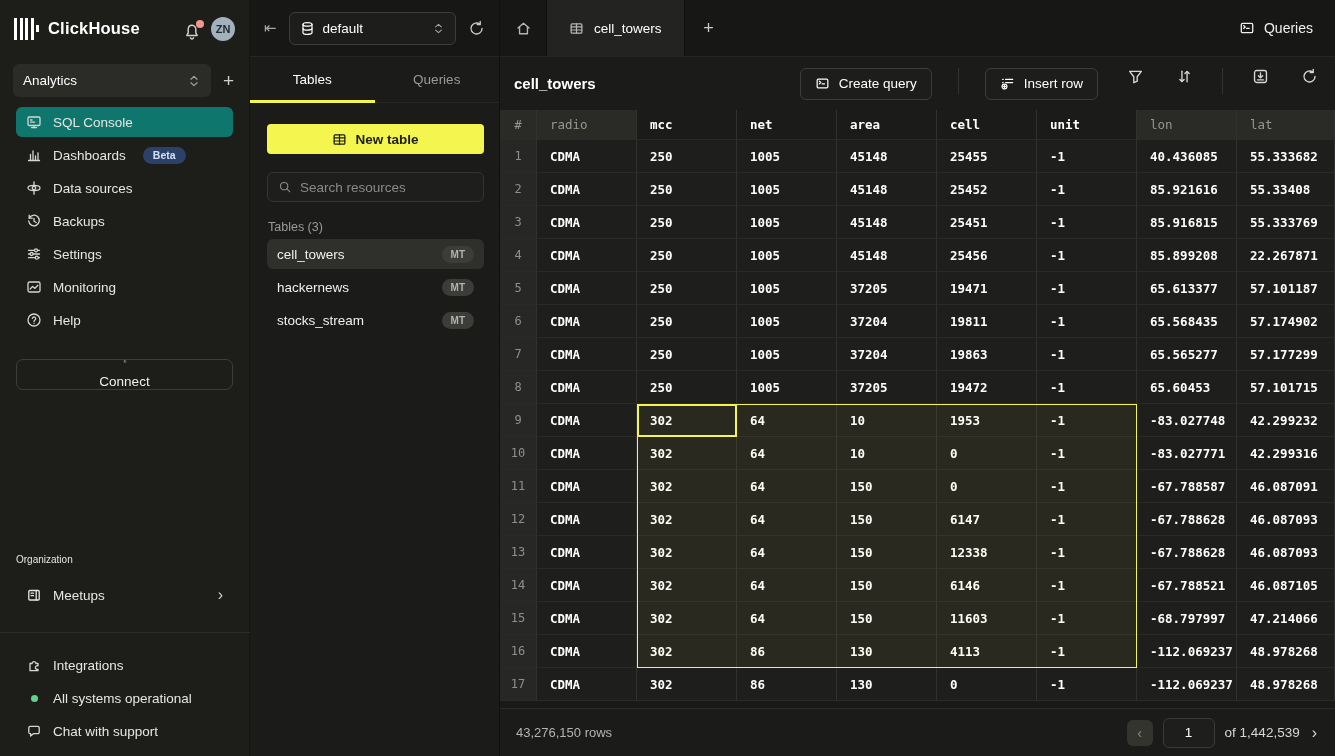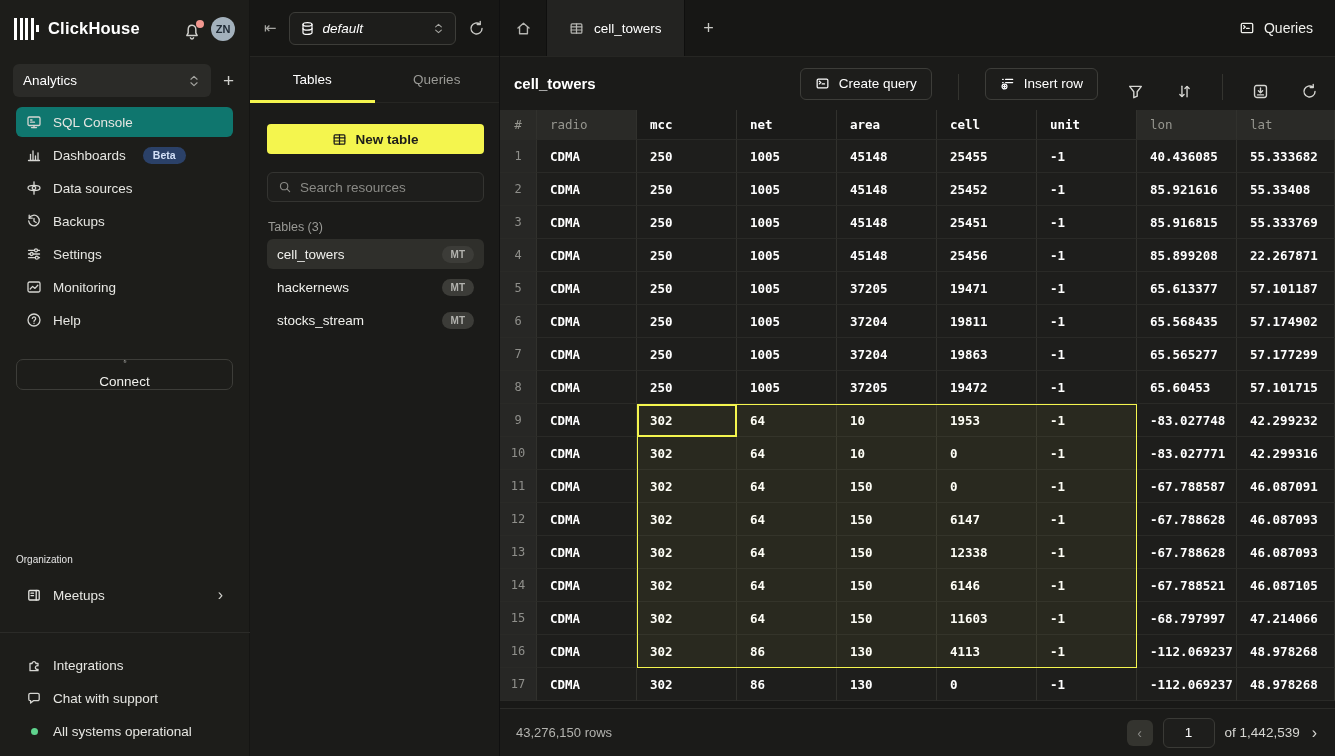--- a/index.html
+++ b/index.html
@@ -38,21 +38,21 @@
   .meetups .chev-r { margin-left:auto; color:#cfcfcb; font-size:16px; }
   .sb-divider { position:absolute; left:0; top:632px; width:250px; height:1px; background:#2b2b28; }
   .sb-foot { position:absolute; left:16px; top:650px; width:218px; }
   .sb-foot .nav-item { padding:0 10px; }
   .status-dot { width:7px; height:7px; border-radius:50%; background:var(--status-green); margin:0 4px 0 5px; flex:none; }
 
   
   .explorer { position:relative; width:250px; height:756px; background:#1b1b19; border-right:1px solid #101010; flex:none; }
   .ex-top { height:57px; background:#171715; border-bottom:1px solid #262623; display:flex; align-items:center; padding:0 14px; gap:12px; }
   .collapse-ic { color:#a5a5a1; font-size:15px; }
-  .db-select { height:33px; flex:1; border:1px solid #3d3d39; border-radius:6px; display:flex; align-items:center; gap:8px; padding:0 10px; color:#fff; background:#1d1d1b;font-style:italic; }
+  .db-select { height:33px; flex:1; border:1px solid #3d3d39; border-radius:6px; display:flex; align-items:center; gap:8px; padding:0 10px; color:#fff; background:#1d1d1b; }
   .db-select .chev { margin-left:auto; color:#a5a5a1; }
   .refresh-glyph { color:#c9c9c5; }
 
   .ex-tabs { display:flex; height:46px; border-bottom:1px solid #262623; }
   .ex-tab { width:50%; display:flex; align-items:center; justify-content:center; font-size:13.5px; color:#9a9a96; position:relative; }
   .ex-tab.active { color:#fff; }
   .ex-tab.active::after { content:""; position:absolute; left:0; right:0; bottom:-1px; height:3px; background:var(--accent); }
 
   .newtable-btn { position:absolute; left:17px; top:124px; width:217px; height:30px; background:var(--accent); color:#1c1c1a; font-weight:bold; font-size:13.5px; border-radius:4px; display:flex; align-items:center; justify-content:center; gap:8px; }
   .search-box { position:absolute; left:17px; top:172px; width:217px; height:30px; border:1px solid #343431; background:#1e1e1c; border-radius:6px; display:flex; align-items:center; gap:8px; padding:0 10px; color:#8a8a86; }
@@ -68,21 +68,21 @@
   .main { position:relative; width:835px; height:756px; background:#191917; flex:none; }
   .tabbar { height:57px; background:#171715; display:flex; align-items:stretch; border-bottom:1px solid #262623; }
   .home-btn { width:46px; display:flex; align-items:center; justify-content:center; color:#b5b5b1; }
   .mtab { display:flex; align-items:center; gap:10px; padding:0 22px; background:#232321; color:#fff; border-left:1px solid #0f0f0e; border-right:1px solid #0f0f0e; }
   .mtab .tico { color:#b5b5b1; }
   .addtab { width:48px; display:flex; align-items:center; justify-content:center; color:#c9c9c5; font-size:18px; }
   .queries-btn { margin-left:auto; display:flex; align-items:center; gap:9px; padding:0 22px; color:#f0f0ec; font-size:14px; }
 
   .toolbar { height:53px; background:#1b1b19; display:flex; align-items:center; padding:0 14px; }
   .tb-title { font-size:15px; font-weight:bold; color:#fff; }
-  .tb-right { margin-left:auto; display:flex; align-items:flex-end; gap:26px; }
+  .tb-right { margin-left:auto; display:flex; align-items:flex-start; gap:26px; }
   .tb-btn { height:32px; border:1px solid #3d3d39; border-radius:6px; display:flex; align-items:center; gap:9px; padding:0 14px; color:#fff; font-size:13.5px; background:#1d1d1b; }
   .tb-sep { width:1px; height:26px; background:#34342f; }
   .tb-ic { color:#d6d6d2; padding:0 3px; }
 
   
   .grid { position:relative; height:598px; overflow:hidden; background:#191917; font-family:"DejaVu Sans Mono", monospace; }
   .tr { display:flex; height:33px; }
   .tr.head { height:30px; }
   .td, .th { flex:none; width:100px; display:flex; align-items:center; padding:0 13px; border-right:1px solid #31312d; border-bottom:1px solid #2a2a27; font-size:12.5px; font-weight:bold; color:#fff; white-space:nowrap; overflow:hidden; background:#1e1e1c; }
   .td.last, .th.last { flex:1; width:auto; }
@@ -231,28 +231,28 @@
     <div class="sb-divider"></div>
 
     <div class="sb-foot">
       <div class="nav-item">
         <svg class="ic nico" width="16" height="16" viewBox="0 0 16 16">
             <path d="M4 6.5 h2.1 a1.9 1.9 0 1 1 3.8 0 H12 v2.3 a1.9 1.9 0 1 0 0 3.5 V13.7 H4 Z"></path>
           </svg>
         <span>Integrations</span>
       </div>
       <div class="nav-item">
-        <svg class="ic nico" width="16" height="16" viewBox="0 0 16 16">
-            <path d="M2.8 4.8 a1.5 1.5 0 0 1 1.5 -1.5 h7.4 a1.5 1.5 0 0 1 1.5 1.5 v4.4 a1.5 1.5 0 0 1 -1.5 1.5 H7.4 L4.6 13 v-2.3 h-.3 a1.5 1.5 0 0 1 -1.5 -1.5 Z"></path>
-          </svg>
-        <span>Chat with support</span>
-      </div>
-      <div class="nav-item">
         <span class="status-dot"></span>
         <span>All systems operational</span>
+      </div>
+      <div class="nav-item">
+        <svg class="ic nico" width="16" height="16" viewBox="0 0 16 16">
+            <path d="M2.8 4.8 a1.5 1.5 0 0 1 1.5 -1.5 h7.4 a1.5 1.5 0 0 1 1.5 1.5 v4.4 a1.5 1.5 0 0 1 -1.5 1.5 H7.4 L4.6 13 v-2.3 h-.3 a1.5 1.5 0 0 1 -1.5 -1.5 Z"></path>
+          </svg>
+        <span>Chat with support</span>
       </div>
     </div>
   </div>
 
   <div class="explorer">
     <div class="ex-top">
       <span class="collapse-ic">⇤</span>
       <div class="db-select">
         <svg class="ic" width="15" height="15" viewBox="0 0 16 16">
             <ellipse cx="8" cy="3.6" rx="4.8" ry="1.8"></ellipse>

